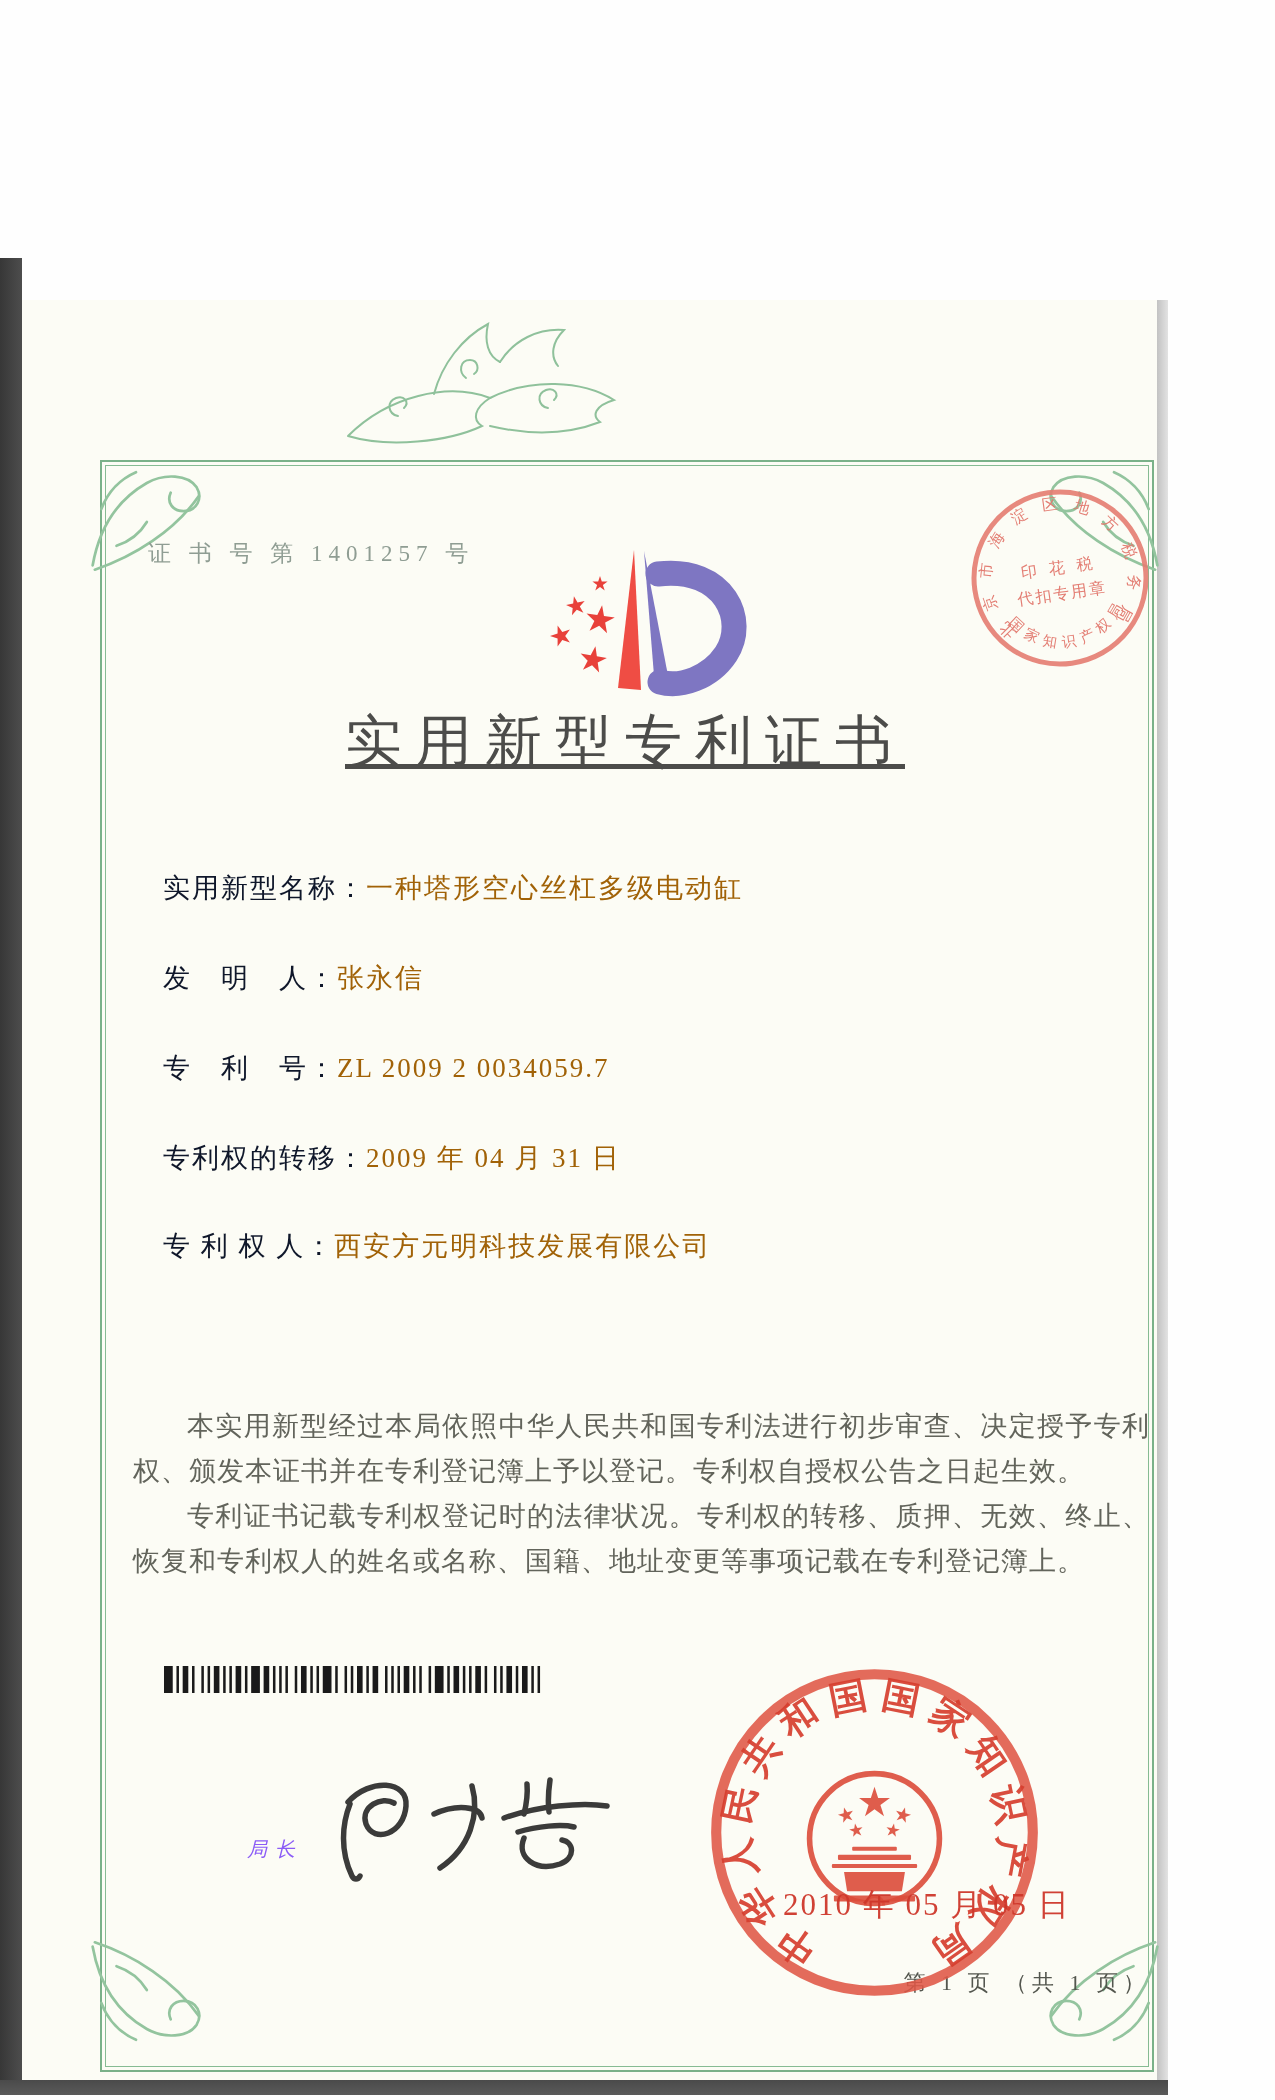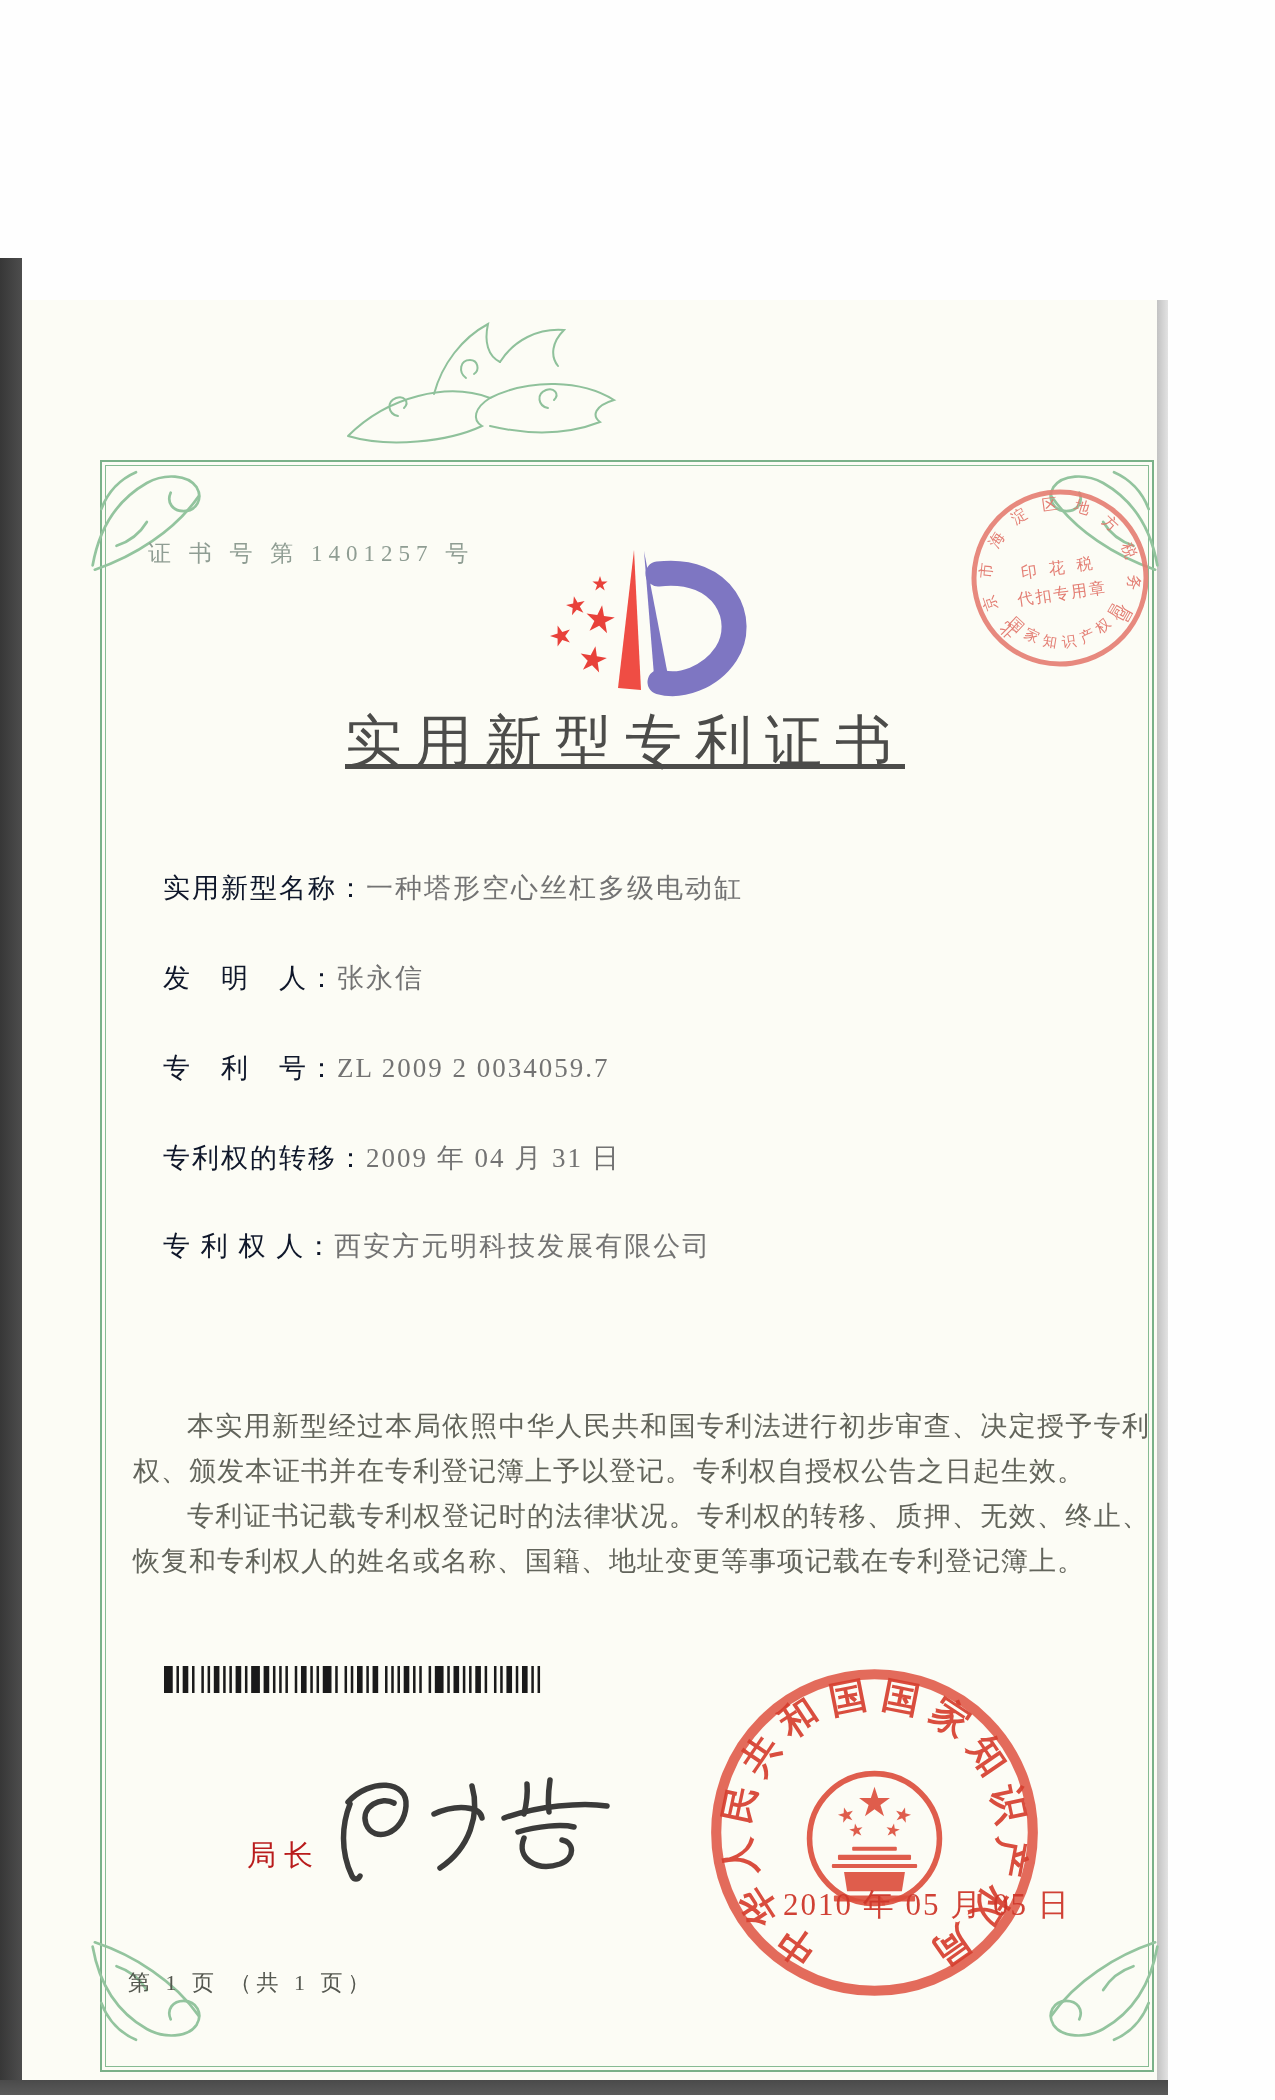--- a/index.html
+++ b/index.html
@@ -12,27 +12,27 @@
   #scan-right-shadow{left:1157px;top:300px;width:11px;height:1781px;background:linear-gradient(90deg,#c2c2c2,#e2e2e2);}
   #paper{left:22px;top:300px;width:1135px;height:1780px;background:#fcfcf5;}
   
   #frame-outer{left:100px;top:460px;width:1050px;height:1608px;border:2px solid #7ab189;}
   #frame-inner{position:absolute;left:3px;top:3px;right:3px;bottom:3px;border:1px solid #86bb93;}
   
   #cert-number{left:148px;top:538px;font-size:23px;letter-spacing:6px;color:#8f9d93;}
   #title{left:100px;top:704px;width:1050px;text-align:center;font-size:57px;letter-spacing:13px;color:#4c4c4a;text-decoration:underline;}
   .field-row{left:163px;font-size:27px;color:#6f7369;letter-spacing:2px;white-space:nowrap;}
   .field-label{color:#0f172a;}
-  .field-value{color:#737373;}
+  .field-value{color:#a16207;}
   #body-text{left:133px;top:1380px;width:1017px;font-size:27px;line-height:45px;color:#62645b;
              text-align:justify;letter-spacing:1px;margin-top:24px;}
   #body-text p{margin:0;text-indent:2em;}
-  #director-label{left:247px;top:1836px;font-size:29px;letter-spacing:8px;color:#b91c1c;}
+  #director-label{left:247px;top:1836px;font-size:20px;letter-spacing:8px;color:#8b5cf6;font-style:italic;}
   #seal-date{left:783px;top:1884px;font-size:31px;letter-spacing:2px;color:rgba(205,55,42,.95);z-index:6;}
-  #footer-page{left:100px;top:1968px;width:1050px;text-align:left;font-size:22px;letter-spacing:5px;color:#53564e;padding-left:28px;}
+  #footer-page{left:100px;top:1968px;width:1050px;text-align:right;font-size:22px;letter-spacing:5px;color:#53564e;}
   
   #logo-svg{left:528px;top:536px;}
   #barcode-svg{left:164px;top:1666px;}
   #signature-svg{left:322px;top:1756px;}
   #seal-svg{left:702px;top:1660px;z-index:5;}
   #stamp-svg{left:965px;top:483px;transform:rotate(-8deg);}
   .corner-orn{width:130px;height:130px;}
   #corner-tl{left:84px;top:444px;}
   #corner-tr{left:1036px;top:444px;transform:scaleX(-1);}
   #corner-bl{left:84px;top:1938px;transform:scaleY(-1);}

